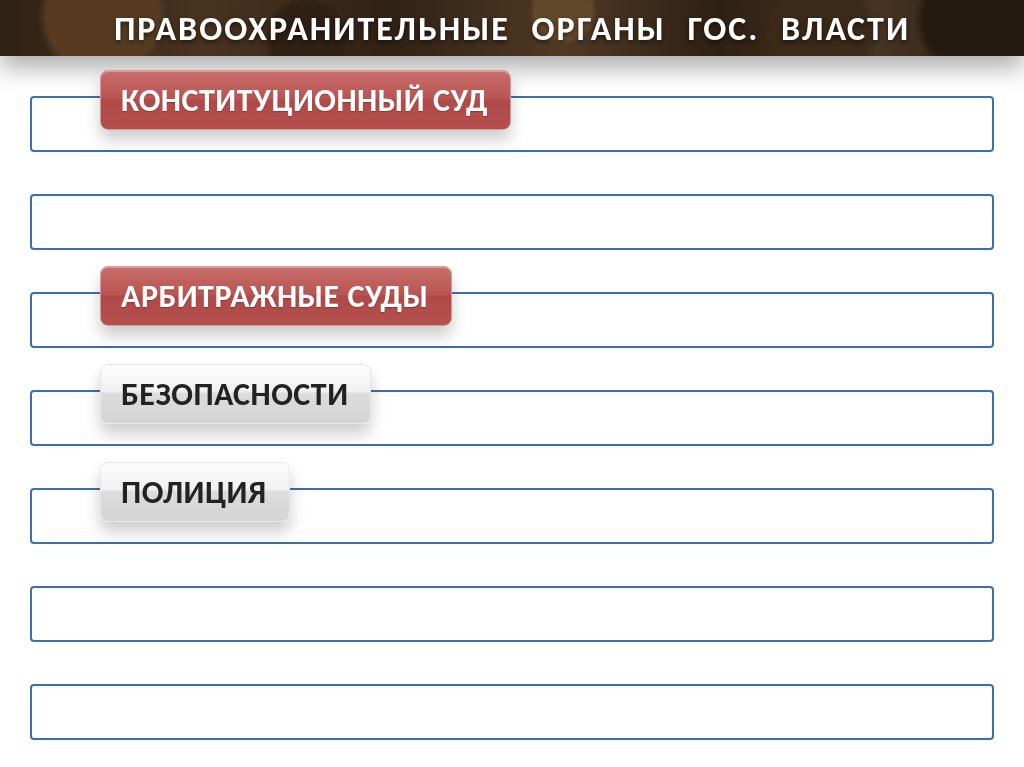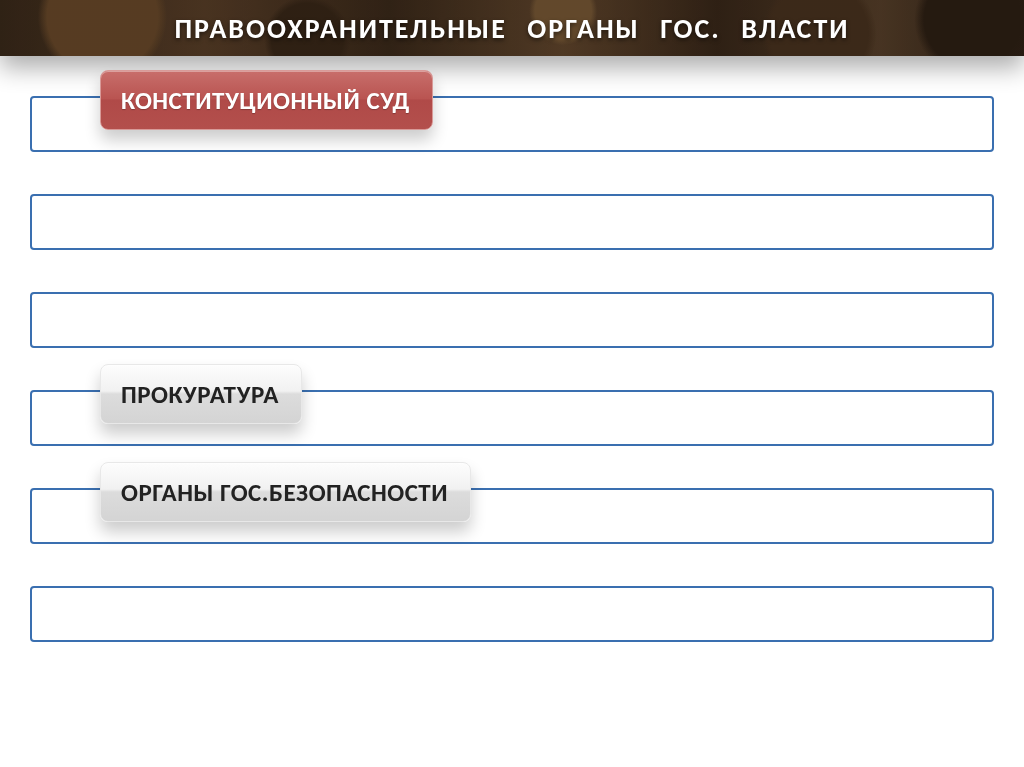--- a/index.html
+++ b/index.html
@@ -18,21 +18,21 @@
       radial-gradient(circle at 55% 20%, #7a5a36 0 5%, transparent 6%),
       radial-gradient(circle at 80% 60%, #4a331f 0 6%, transparent 7%),
       radial-gradient(circle at 95% 35%, #2e2014 0 5%, transparent 6%),
       linear-gradient(90deg, #3b2a1a, #5a3f28 20%, #3c2a1a 38%, #63472d 55%, #3a2819 70%, #58402a 86%, #2f2115);
     box-shadow: 0 12px 24px rgba(0,0,0,0.32);
   }
   .header h1 {
     position: absolute; inset: 0;
     display: flex; align-items: center; justify-content: center;
     color: #fff;
-    font-size: 28px;
+    font-size: 34px;
     font-weight: 700;
     letter-spacing: 2px;
     word-spacing: 12px;
     text-shadow: 0 2px 4px rgba(0,0,0,0.55);
   }
 
   .list { padding: 14px 30px 18px 30px; }
 
   .row {
     position: relative;
@@ -51,21 +51,21 @@
 
   .pill {
     position: absolute;
     left: 70px;
     top: 0;
     height: 60px;
     display: flex;
     align-items: center;
     padding: 0 22px 0 20px;
     border-radius: 8px;
-    font-size: 25px;
+    font-size: 32px;
     font-weight: 700;
     letter-spacing: 0.5px;
     border: 1px solid rgba(255,255,255,0.65);
     box-shadow:
       0 10px 16px rgba(0,0,0,0.20),
       inset 0 1px 0 rgba(255,255,255,0.35);
     white-space: nowrap;
   }
 
   .pill.red {
@@ -98,35 +98,41 @@
         <span>КОНСТИТУЦИОННЫЙ СУД</span>
       </div>
     </div>
 
     <div class="row">
       <div class="outline"></div>
     </div>
 
     <div class="row">
       <div class="outline"></div>
+      <div class="pill red">
+        <span>АРБИТРАЖНЫЕ СУДЫ</span>
+      </div>
     </div>
 
     <div class="row">
       <div class="outline"></div>
       <div class="pill gray">
-        <span>ПРОКУРАТУРА</span>
+        <span>БЕЗОПАСНОСТИ</span>
       </div>
     </div>
-
 
     <div class="row">
       <div class="outline"></div>
       <div class="pill gray">
-        <span>ОРГАНЫ ГОС.БЕЗОПАСНОСТИ</span>
+        <span>ПОЛИЦИЯ</span>
       </div>
+    </div>
+
+    <div class="row">
+      <div class="outline"></div>
     </div>
 
     <div class="row">
       <div class="outline"></div>
     </div>
 
   </div>
 </div>
 
 </body></html>

